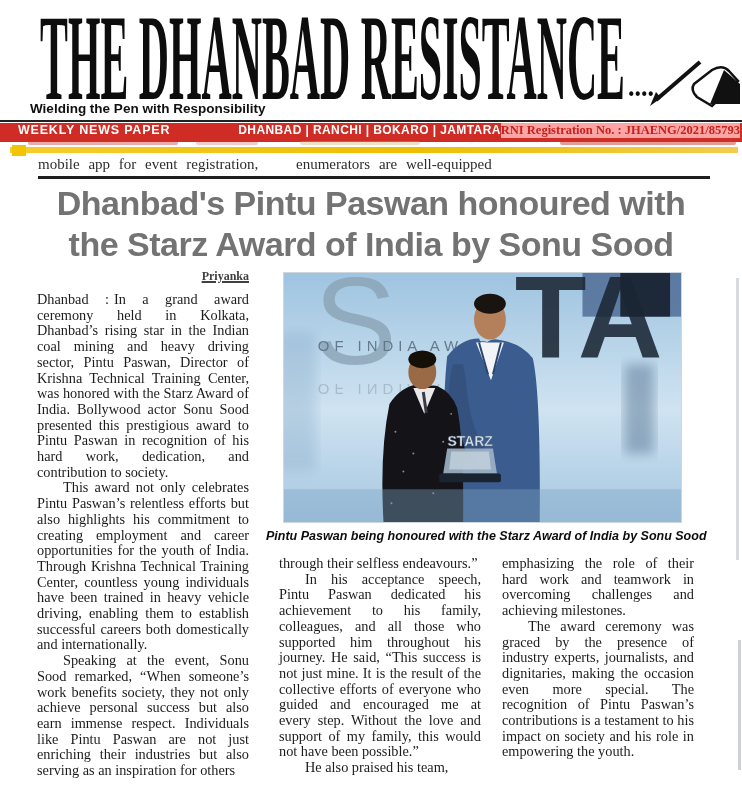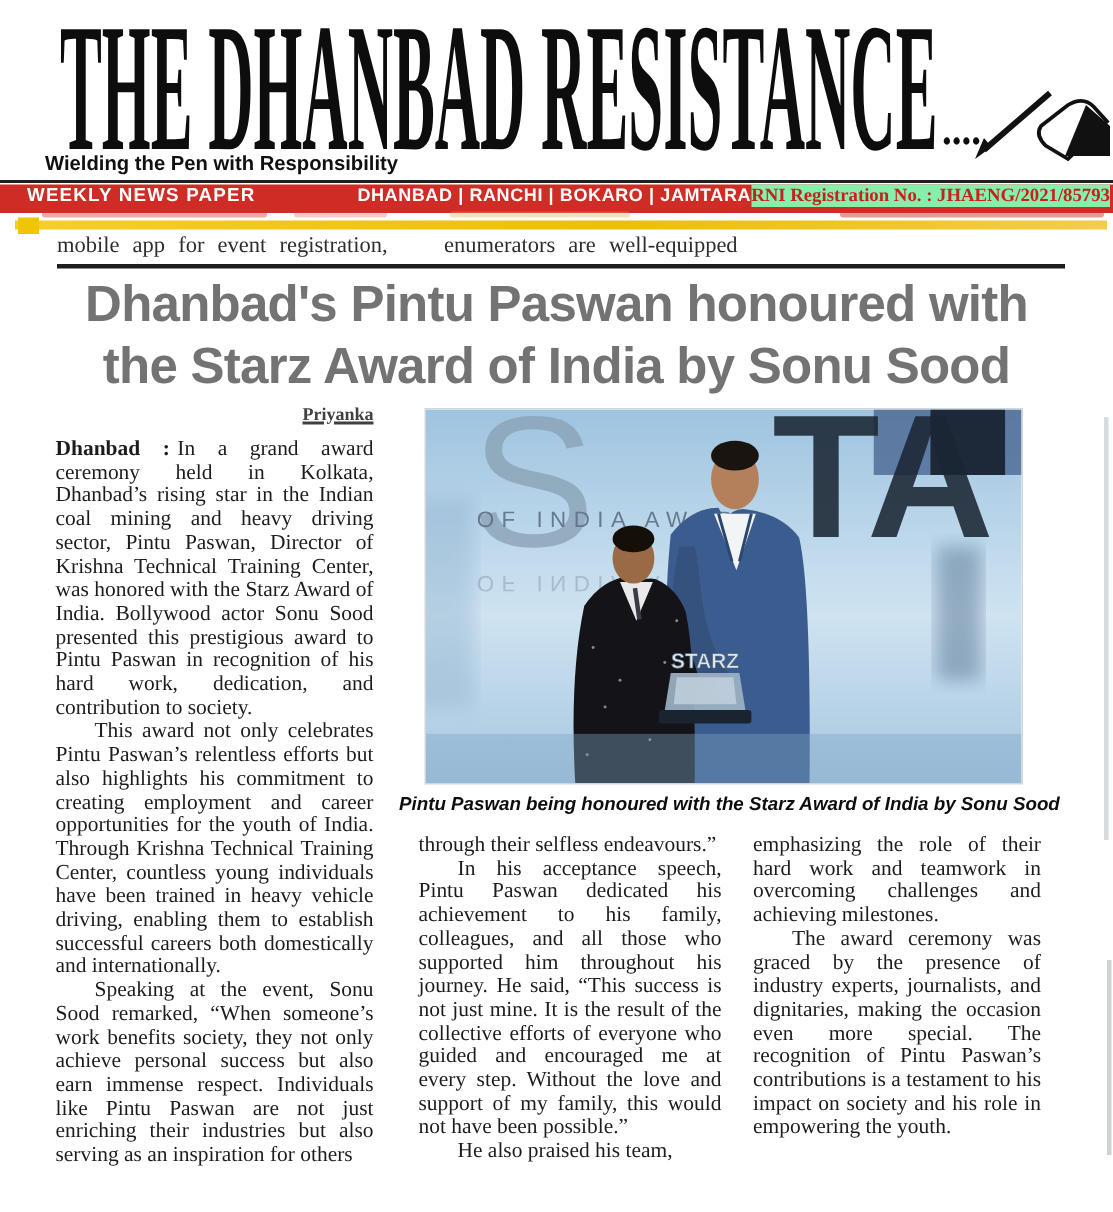--- a/index.html
+++ b/index.html
@@ -12,21 +12,21 @@
            font-weight:bold;font-size:13.5px;color:#101010;}
   .issue-line{position:absolute;top:103px;left:338px;font-family:"Liberation Sans",sans-serif;
            font-weight:bold;font-size:12px;color:#101010;letter-spacing:.1px;}
   .top-rule{position:absolute;top:120px;left:0;width:742px;height:2px;background:#202020;}
 
   
   .banner{position:absolute;top:123px;left:0;width:742px;height:19px;background:#d02c26;
           display:flex;align-items:flex-start;font-family:"Liberation Sans",sans-serif;}
   .banner-left{width:240px;padding-left:18px;color:#fff;font-weight:bold;font-size:12.5px;letter-spacing:.8px;white-space:nowrap;}
   .banner-center{flex:1;text-align:center;color:#fff;font-weight:bold;font-size:12px;letter-spacing:.4px;white-space:nowrap;}
-  .banner-rni{width:250px;height:15px;line-height:15px;margin-right:2px;background:#86efac;
+  .banner-rni{width:250px;height:15px;line-height:15px;margin-right:2px;background:#fca5a5;
           color:#c6211c;font-family:"Liberation Serif",serif;font-weight:bold;font-size:12.5px;
           text-align:center;white-space:nowrap;}
 
   
   .y-stripe{position:absolute;top:147px;left:10px;width:728px;height:6px;
             background:linear-gradient(to right,#f6cd2e,#edbf02 55%,#f2cc4e);}
   .y-blob{position:absolute;top:145px;left:12px;width:14px;height:11px;background:#f1c404;}
   .smudge{position:absolute;top:141px;height:4px;border-radius:2px;}
   .sm1{left:28px;width:150px;background:rgba(200,55,45,.42);}
   .sm2{left:560px;width:176px;background:rgba(200,55,45,.5);}
@@ -48,21 +48,21 @@
           font-weight:bold;font-size:12px;color:#404040;text-decoration:underline;
           text-decoration-thickness:2px;}
 
   
   .col{position:absolute;font-size:14.3px;line-height:15.7px;text-align:justify;color:#1c1c1c;}
   .col p{margin:0;}
   .col p.ind{text-indent:26px;}
   .col1{top:292px;left:37px;width:212px;}
   .col2{top:556px;left:279px;width:202px;}
   .col3{top:556px;left:502px;width:192px;}
-  .lead{font-weight:bold;margin-right:5px;margin-top:12px;}
+  .lead{font-weight:normal;margin-right:5px;margin-top:12px;}
 
   
   .photo{position:absolute;top:272px;left:283px;width:399px;height:251px;border:1px solid #cfd6dd;box-sizing:border-box;}
   .caption{position:absolute;top:529px;left:266px;width:430px;text-align:left;
            font-family:"Liberation Sans",sans-serif;font-weight:bold;font-style:italic;
            font-size:12.5px;color:#0d0d0d;white-space:nowrap;}
 
   
   .edge-line1{position:absolute;top:278px;left:736px;width:3px;height:282px;background:#c9ced3;opacity:.75;}
   .edge-line2{position:absolute;top:640px;left:738px;width:3px;height:130px;background:#aab2b8;opacity:.6;}

